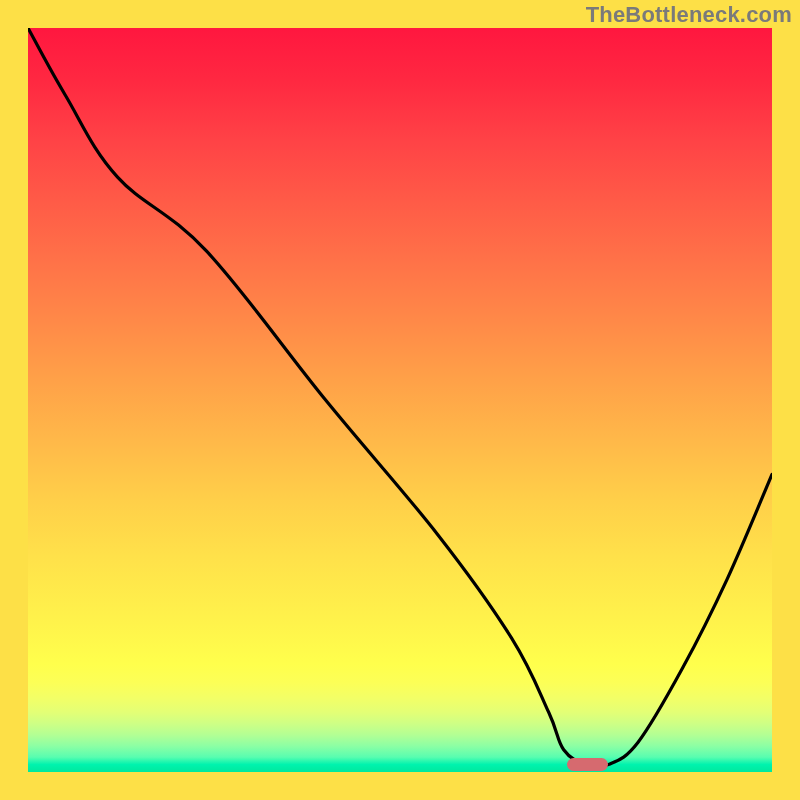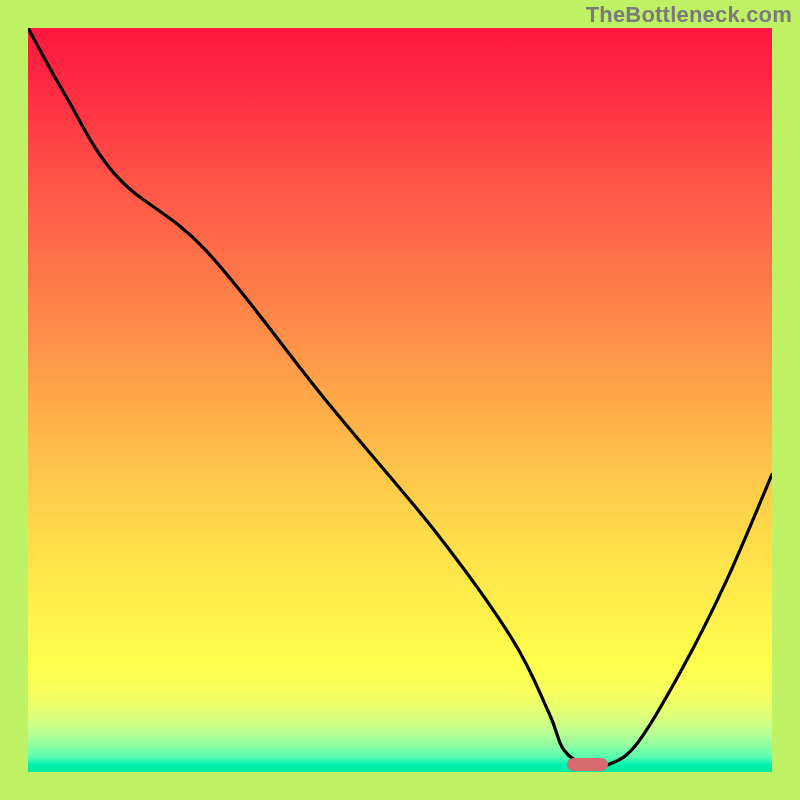--- a/index.html
+++ b/index.html
@@ -9,21 +9,21 @@
     height: 800px;
     background: #000;
     overflow: hidden;
   }
   .frame {
     position: absolute;
     left: 0;
     top: 0;
     width: 800px;
     height: 800px;
-    background: #bef264;
+    background: #fde047;
   }
   .plot {
     position: absolute;
     left: 28px;
     top: 28px;
     width: 744px;
     height: 744px;
     overflow: hidden;
   }
   .bg-gradient {

